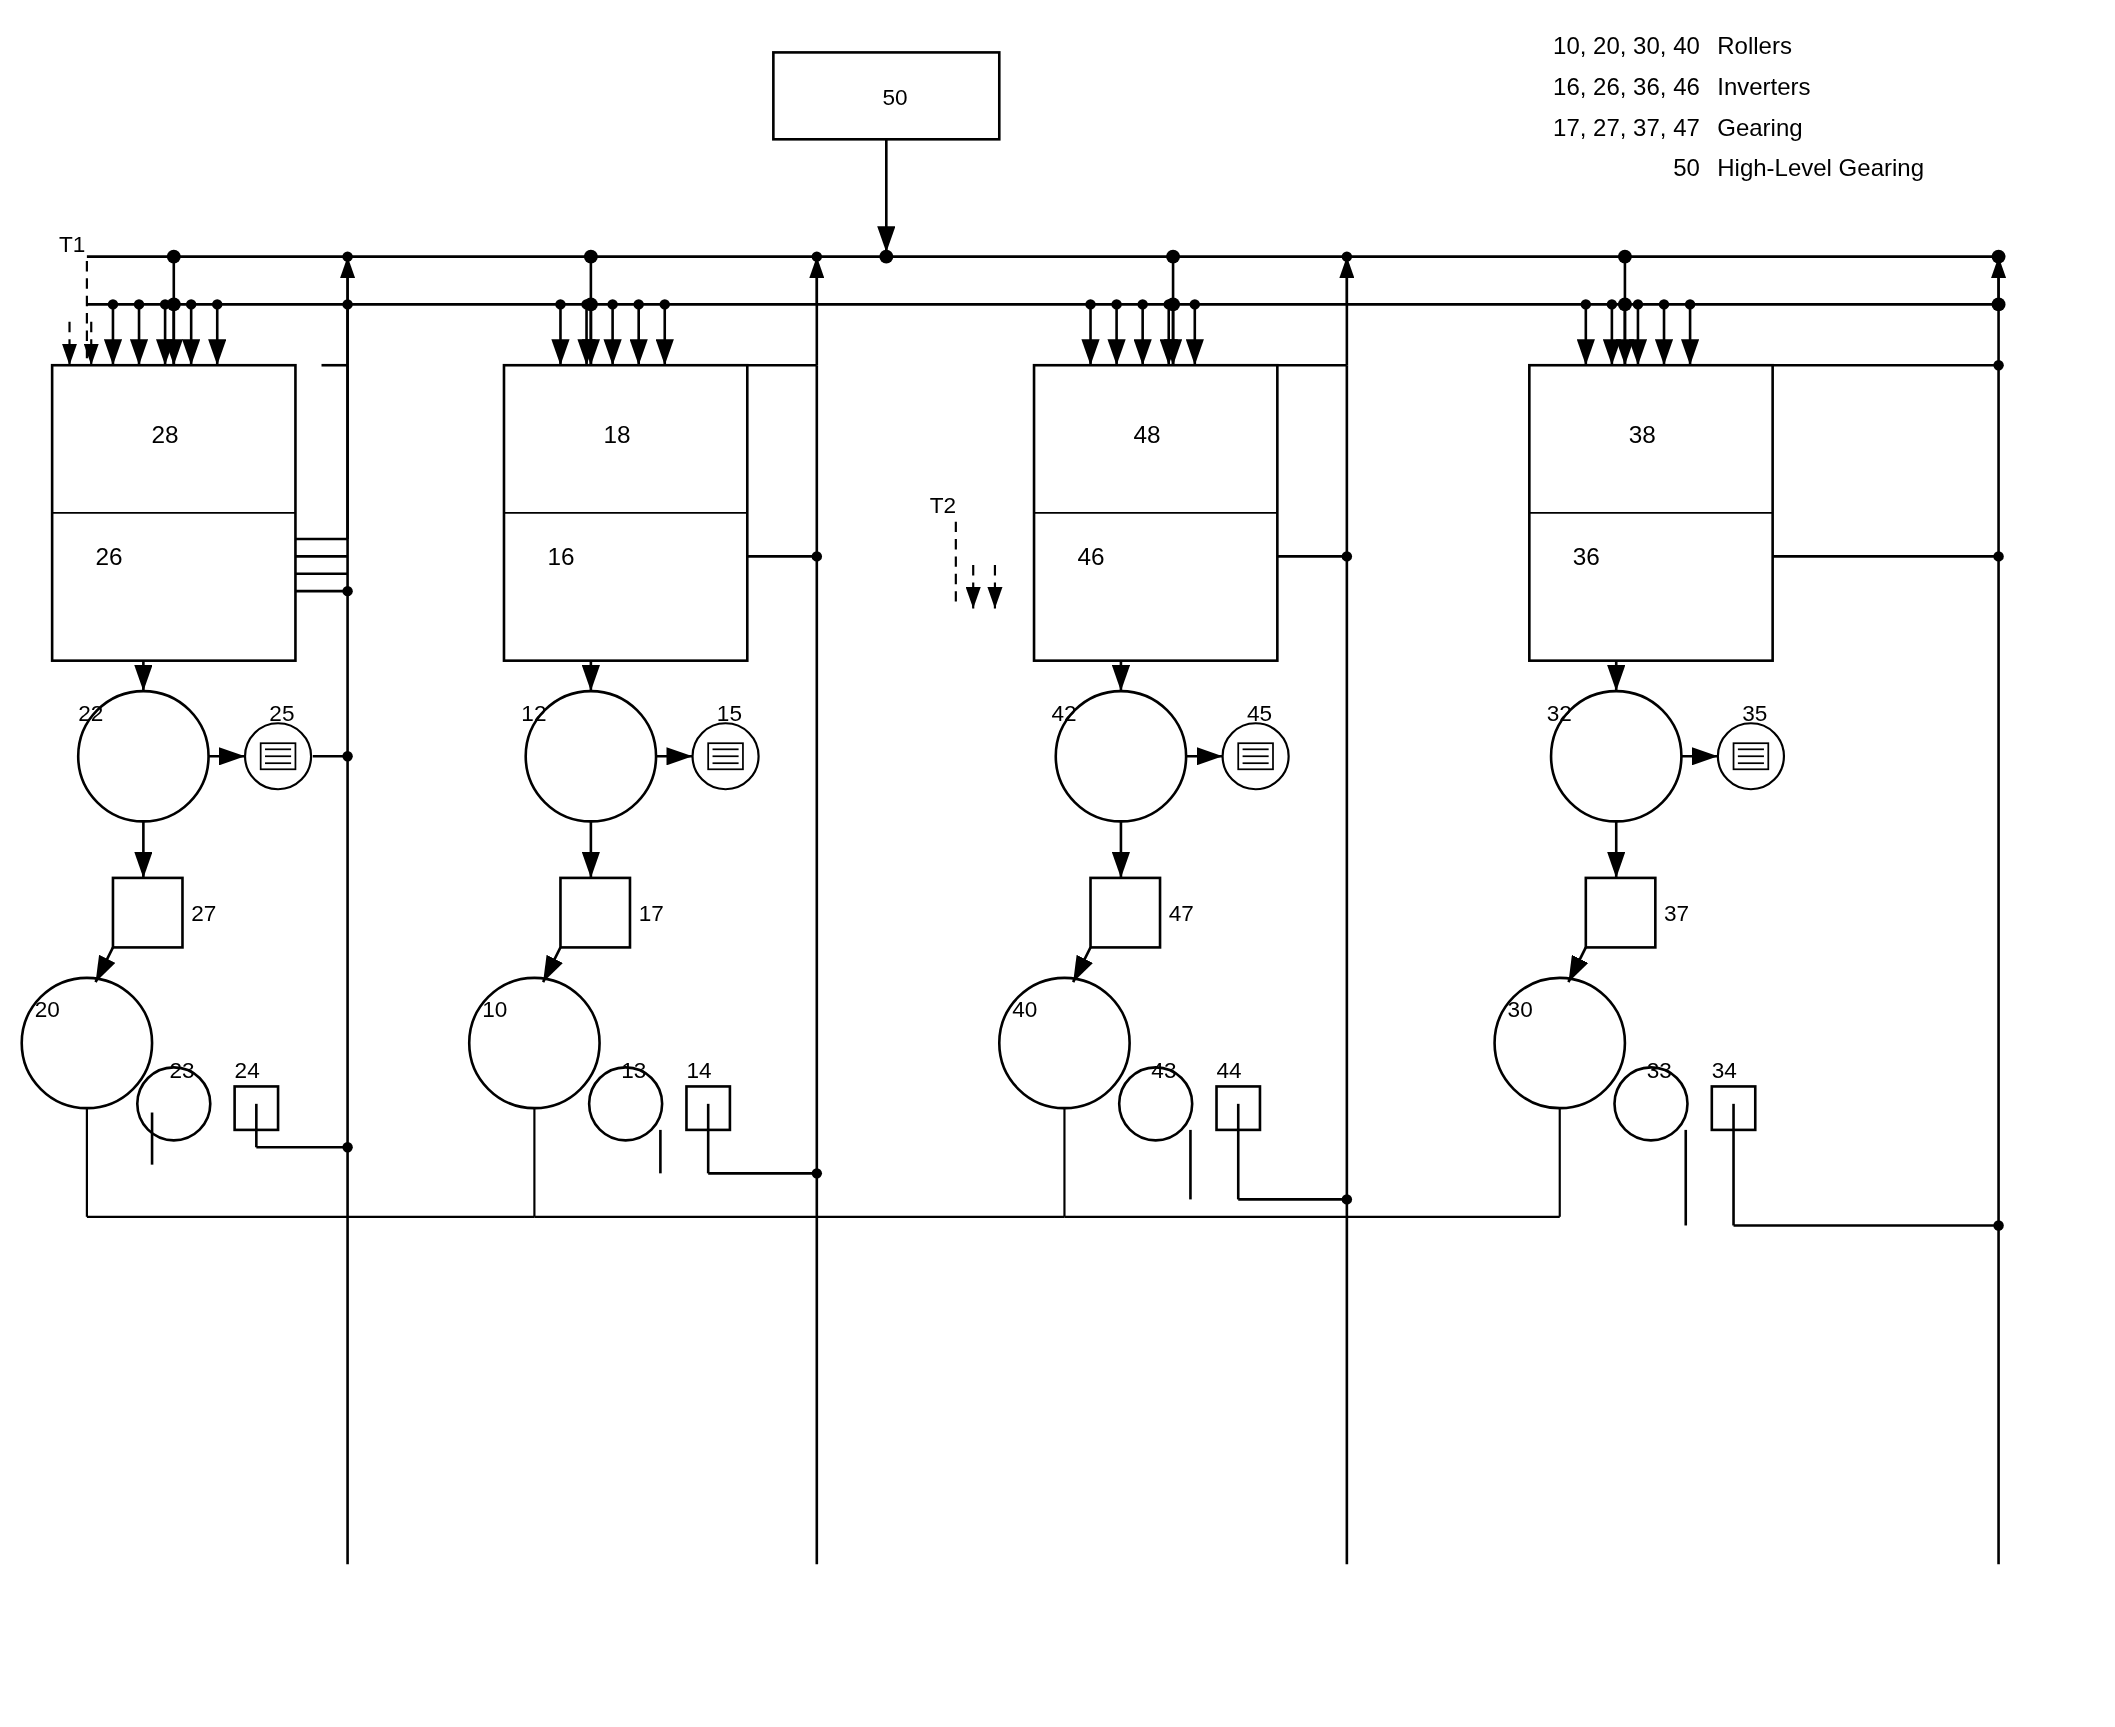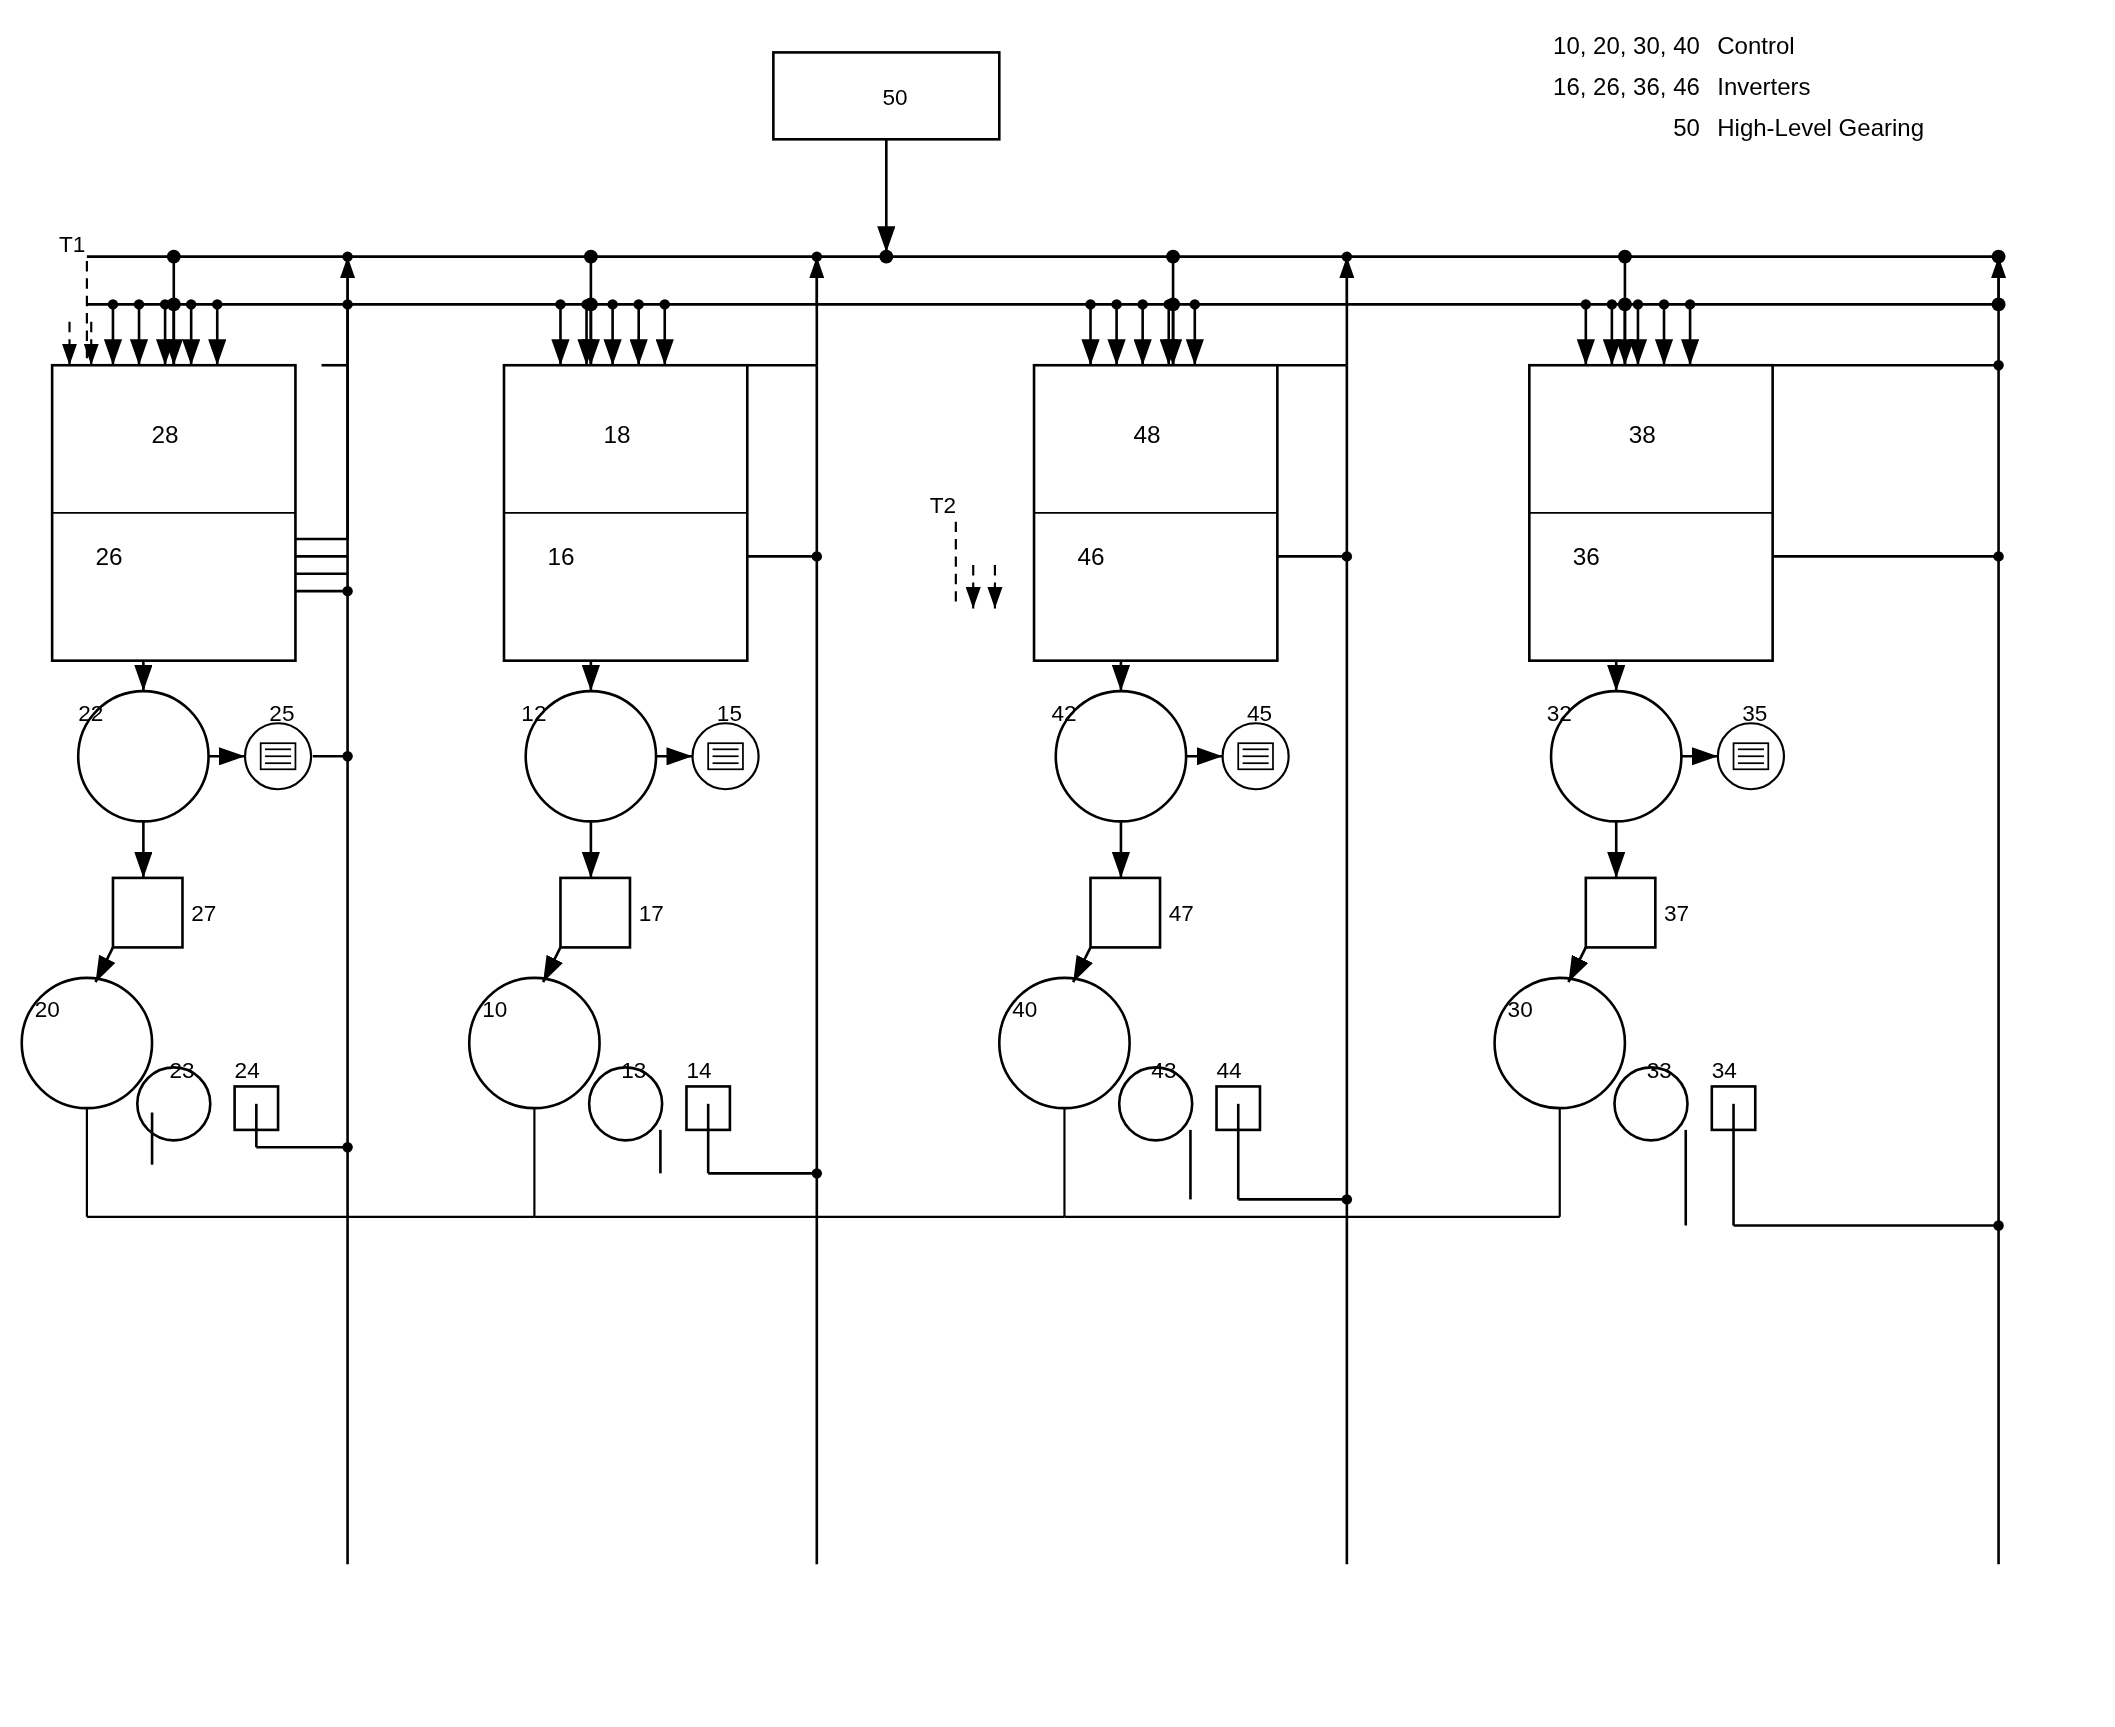--- a/index.html
+++ b/index.html
@@ -44,25 +44,29 @@
     }
   </style>
 </head>
 <body>
 
 <div class="diagram-container">
 
   <div class="legend">
     <div class="legend-item">
       <span class="legend-num">10, 20, 30, 40</span>
-      <span>Control</span>
+      <span>Rollers</span>
     </div>
     <div class="legend-item">
       <span class="legend-num">16, 26, 36, 46</span>
       <span>Inverters</span>
+    </div>
+    <div class="legend-item">
+      <span class="legend-num">17, 27, 37, 47</span>
+      <span>Gearing</span>
     </div>
     <div class="legend-item">
       <span class="legend-num">50</span>
       <span>High-Level Gearing</span>
     </div>
   </div>
 
   <svg class="diagram-svg" viewBox="0 0 2434 1988" xmlns="http://www.w3.org/2000/svg">
 
     <defs>

